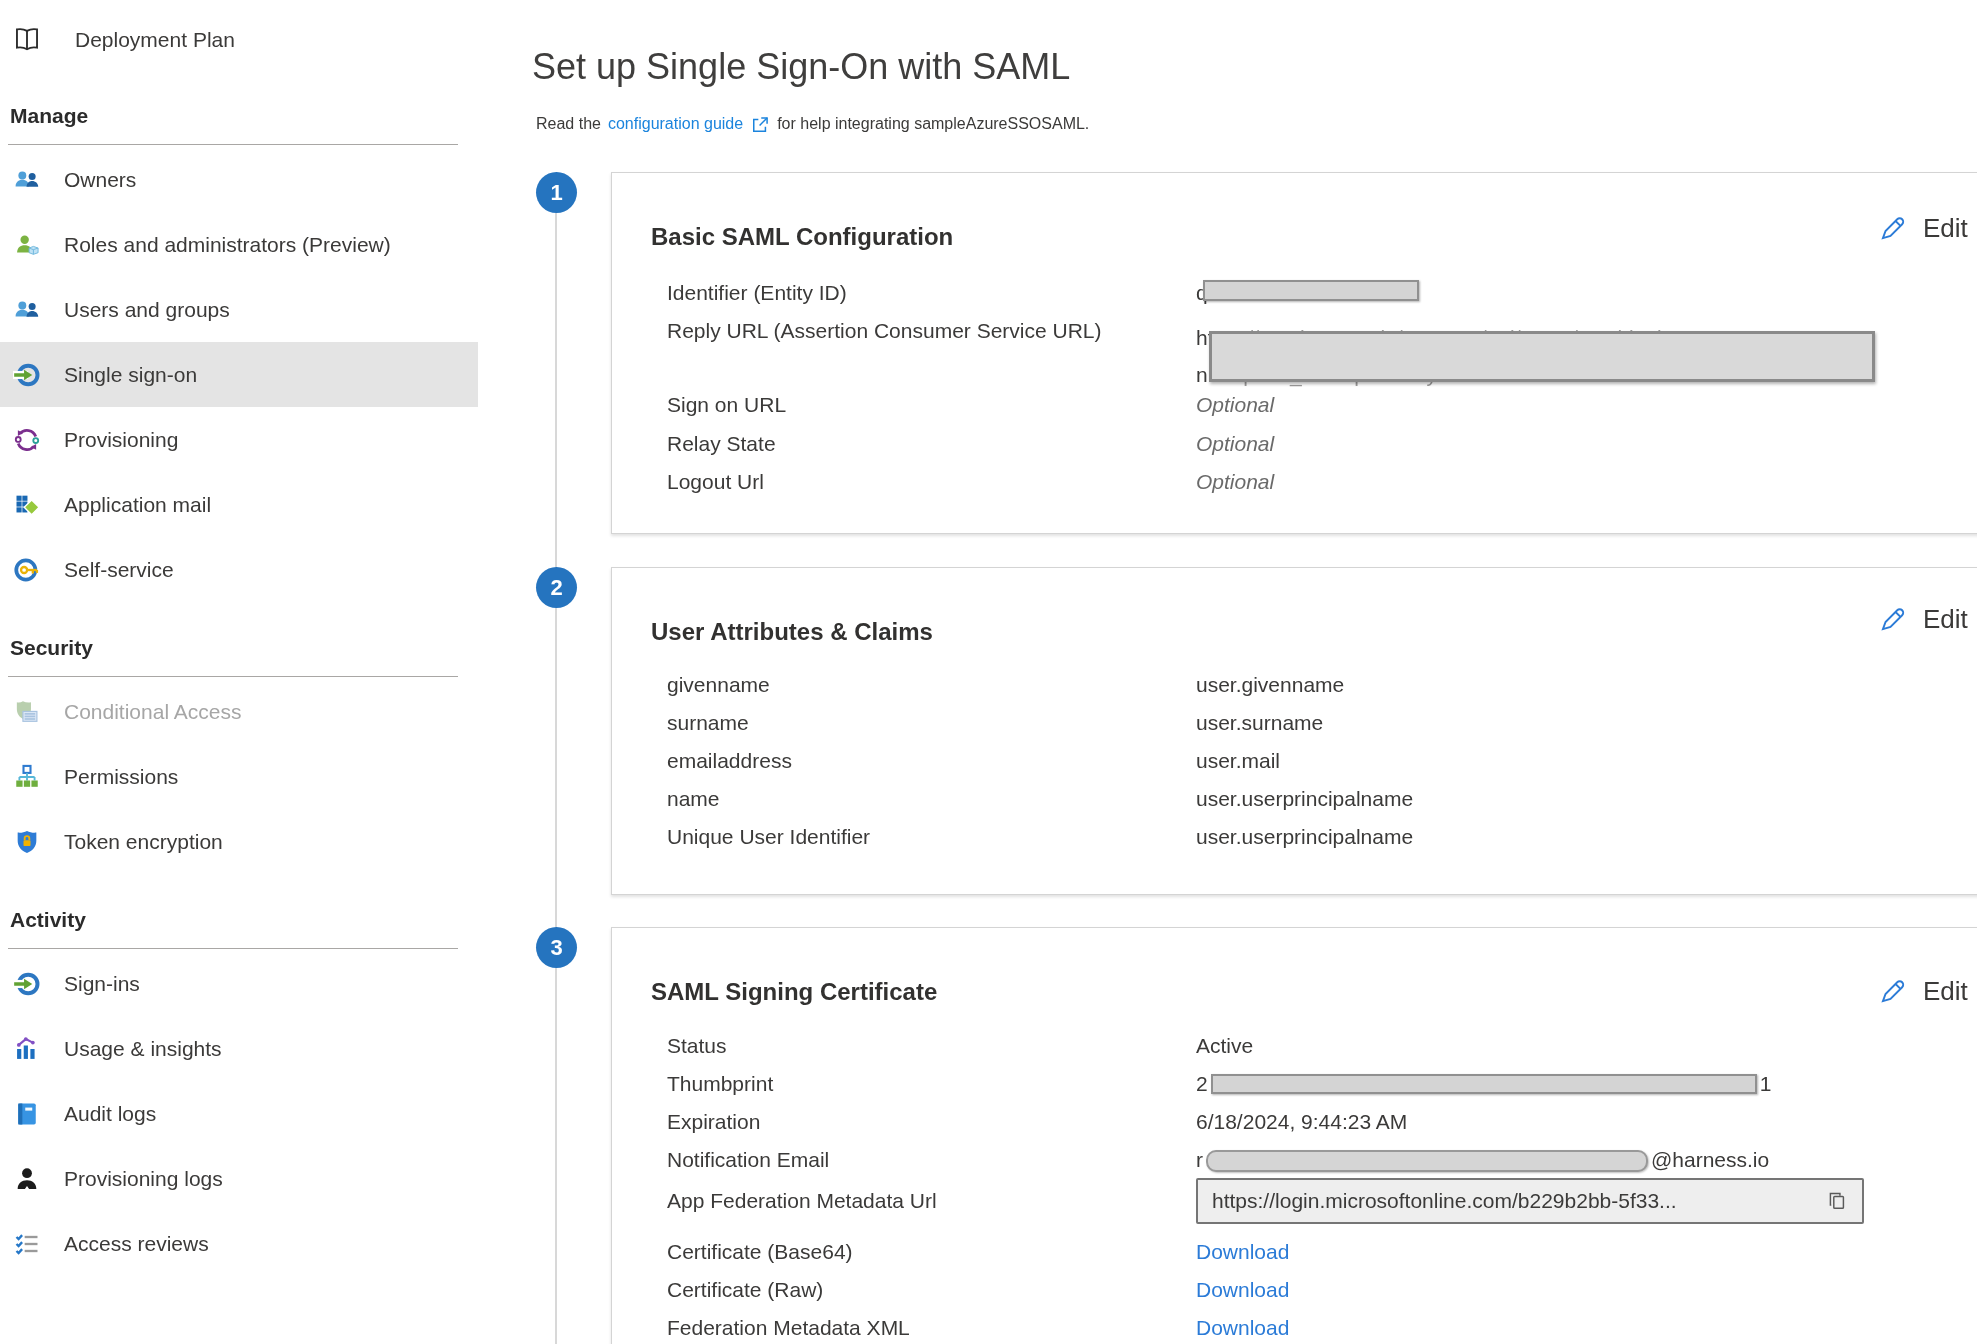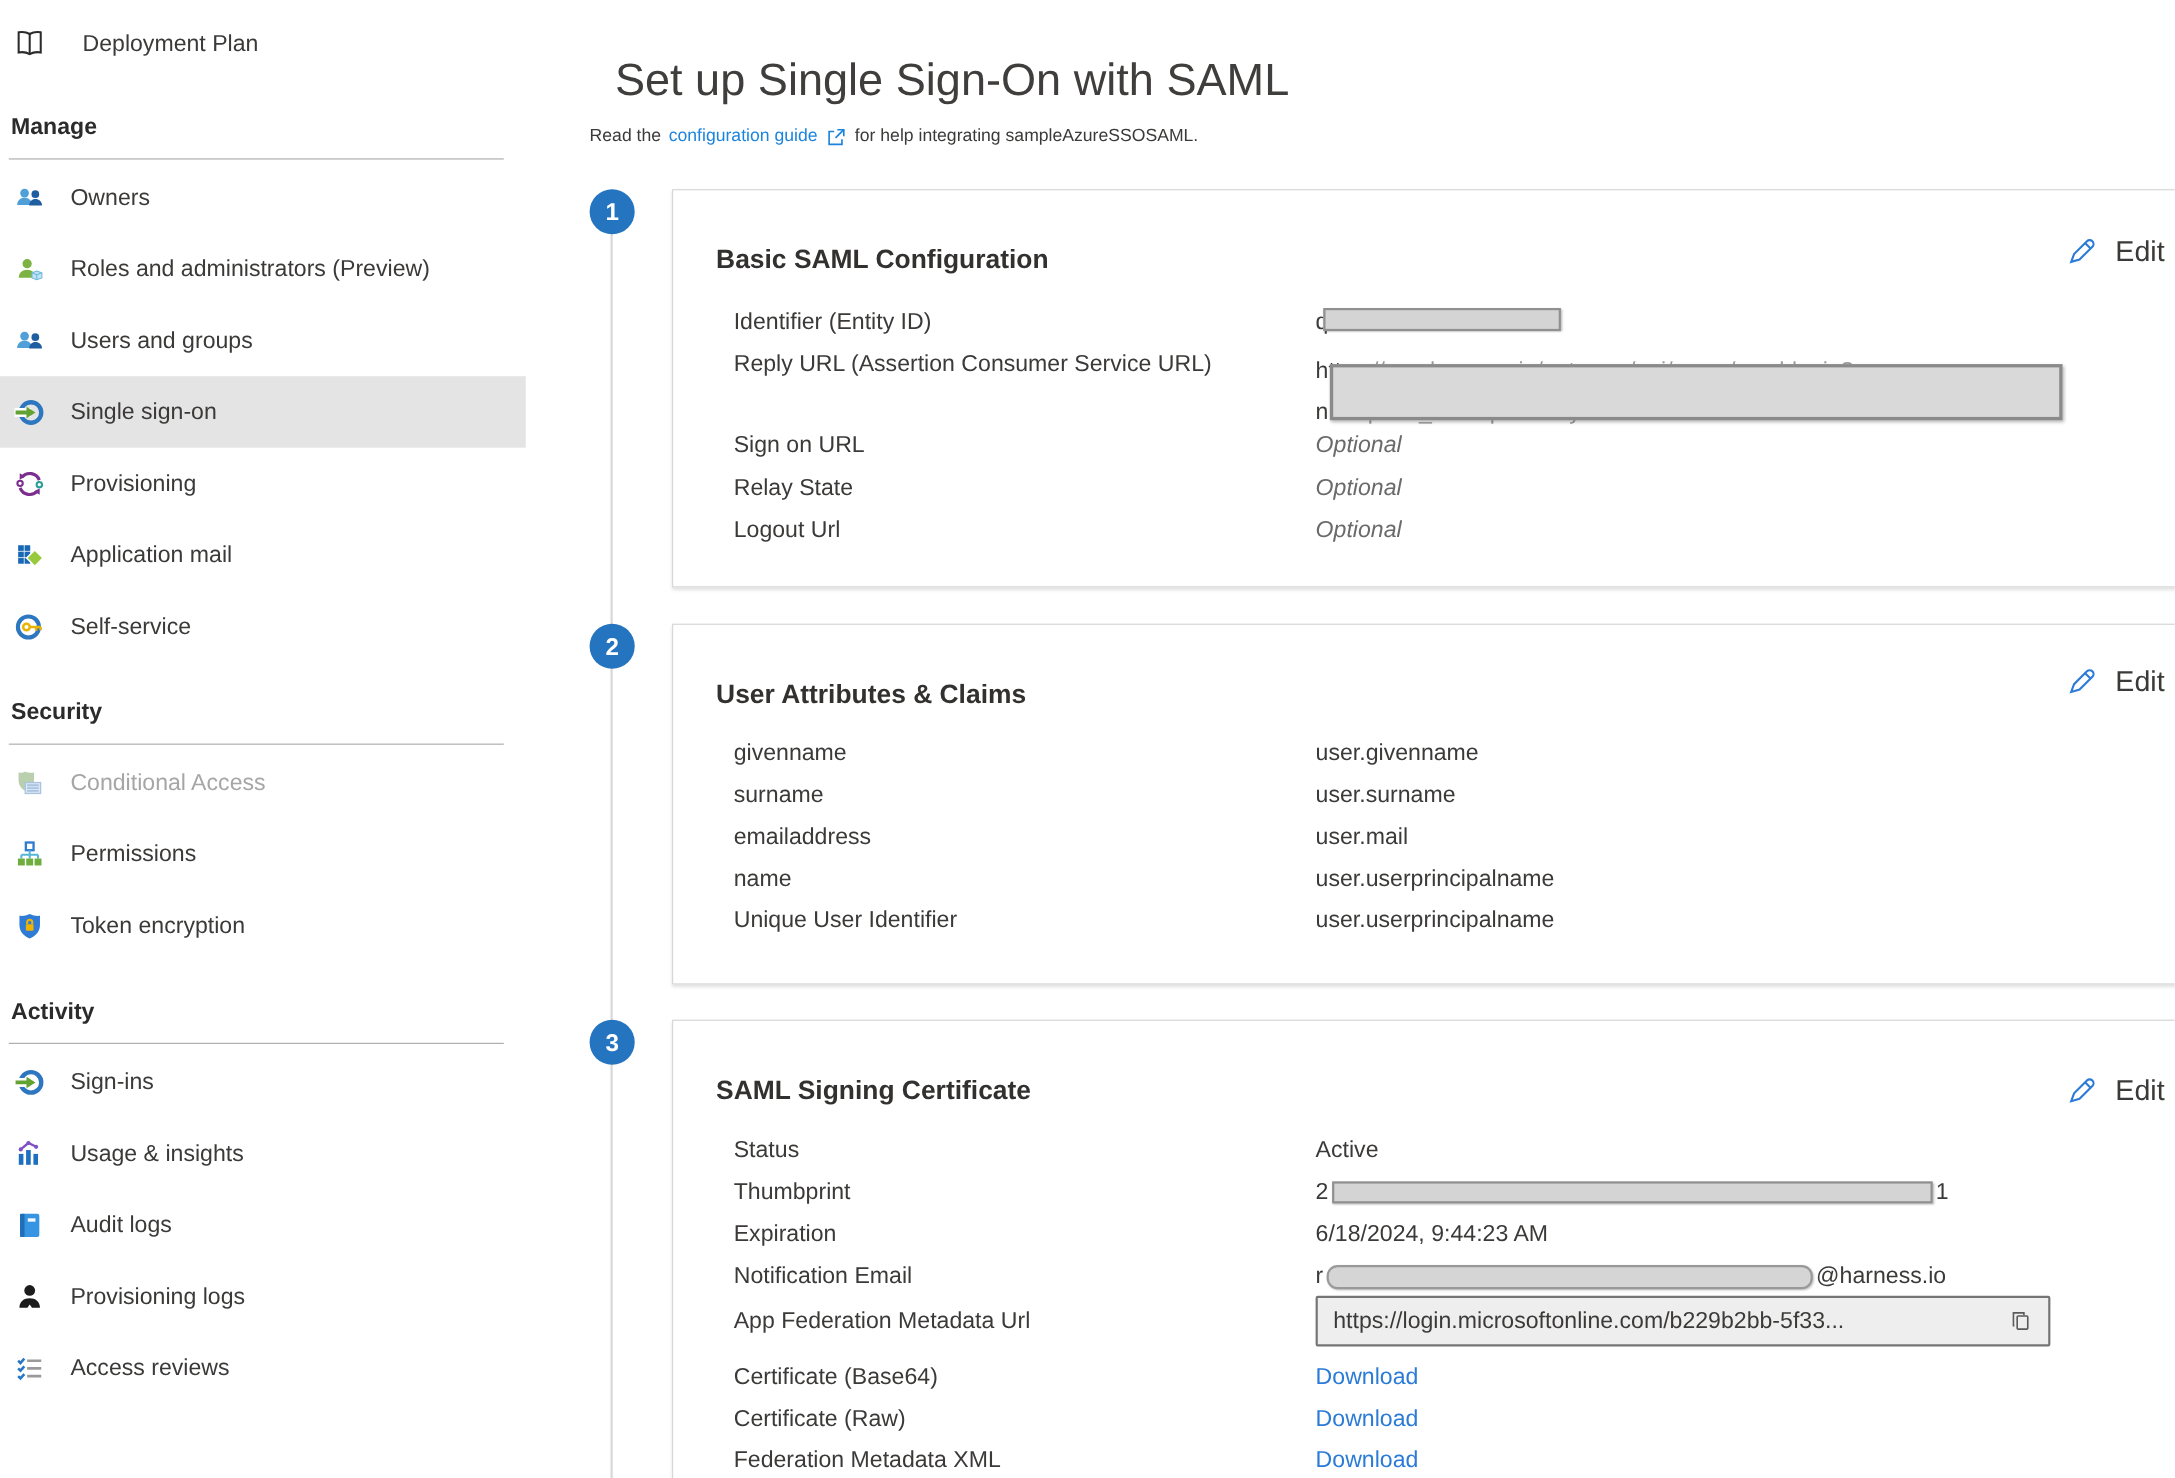--- a/index.html
+++ b/index.html
@@ -15,21 +15,21 @@
   .side-item.first{height:60px;margin-top:10px;gap:33px;}
   .side-item.selected{background:#e4e4e4;width:466px;}
   .side-item.disabled{color:#a6a6a6;cursor:default;}
   .side-item .ic{width:30px;height:30px;flex:0 0 30px;display:flex;align-items:center;justify-content:center;}
   .side-item .ic svg{width:28px;height:28px;}
   .side-header{margin-top:30px;height:32px;display:flex;align-items:center;
     padding-left:10px;font-size:21px;font-weight:bold;color:#2b2b2b;}
   .side-divider{border:none;border-top:1px solid #a9a7a5;width:450px;margin:12px 0 0 8px;}
   .side-group{padding-top:2px;}
   
-  .page-title{position:absolute;left:559px;top:22px;font-size:41px;font-weight:300;color:#3f3e3d;white-space:nowrap;}
+  .page-title{position:absolute;left:532px;top:22px;font-size:36px;font-weight:300;color:#3f3e3d;white-space:nowrap;}
   .subtitle{position:absolute;left:536px;top:112px;font-size:16px;display:flex;align-items:center;gap:7px;white-space:nowrap;}
   .subtitle .link{color:#1b84dd;cursor:pointer;}
   .subtitle .ext{width:20px;height:20px;display:inline-flex;margin-top:3px;cursor:pointer;}
   
   .step-line{position:absolute;left:555px;top:193px;width:2px;height:1151px;background:#d8d8d8;}
   .step-badge{position:absolute;left:536px;width:41px;height:41px;border-radius:50%;
     background:#2574bf;color:#fff;font-size:22px;font-weight:bold;
     display:flex;align-items:center;justify-content:center;}
   .card{position:absolute;left:611px;width:1379px;background:#fff;
     border:1px solid #d4d4d4;box-shadow:0 2px 3px rgba(0,0,0,.12);}

